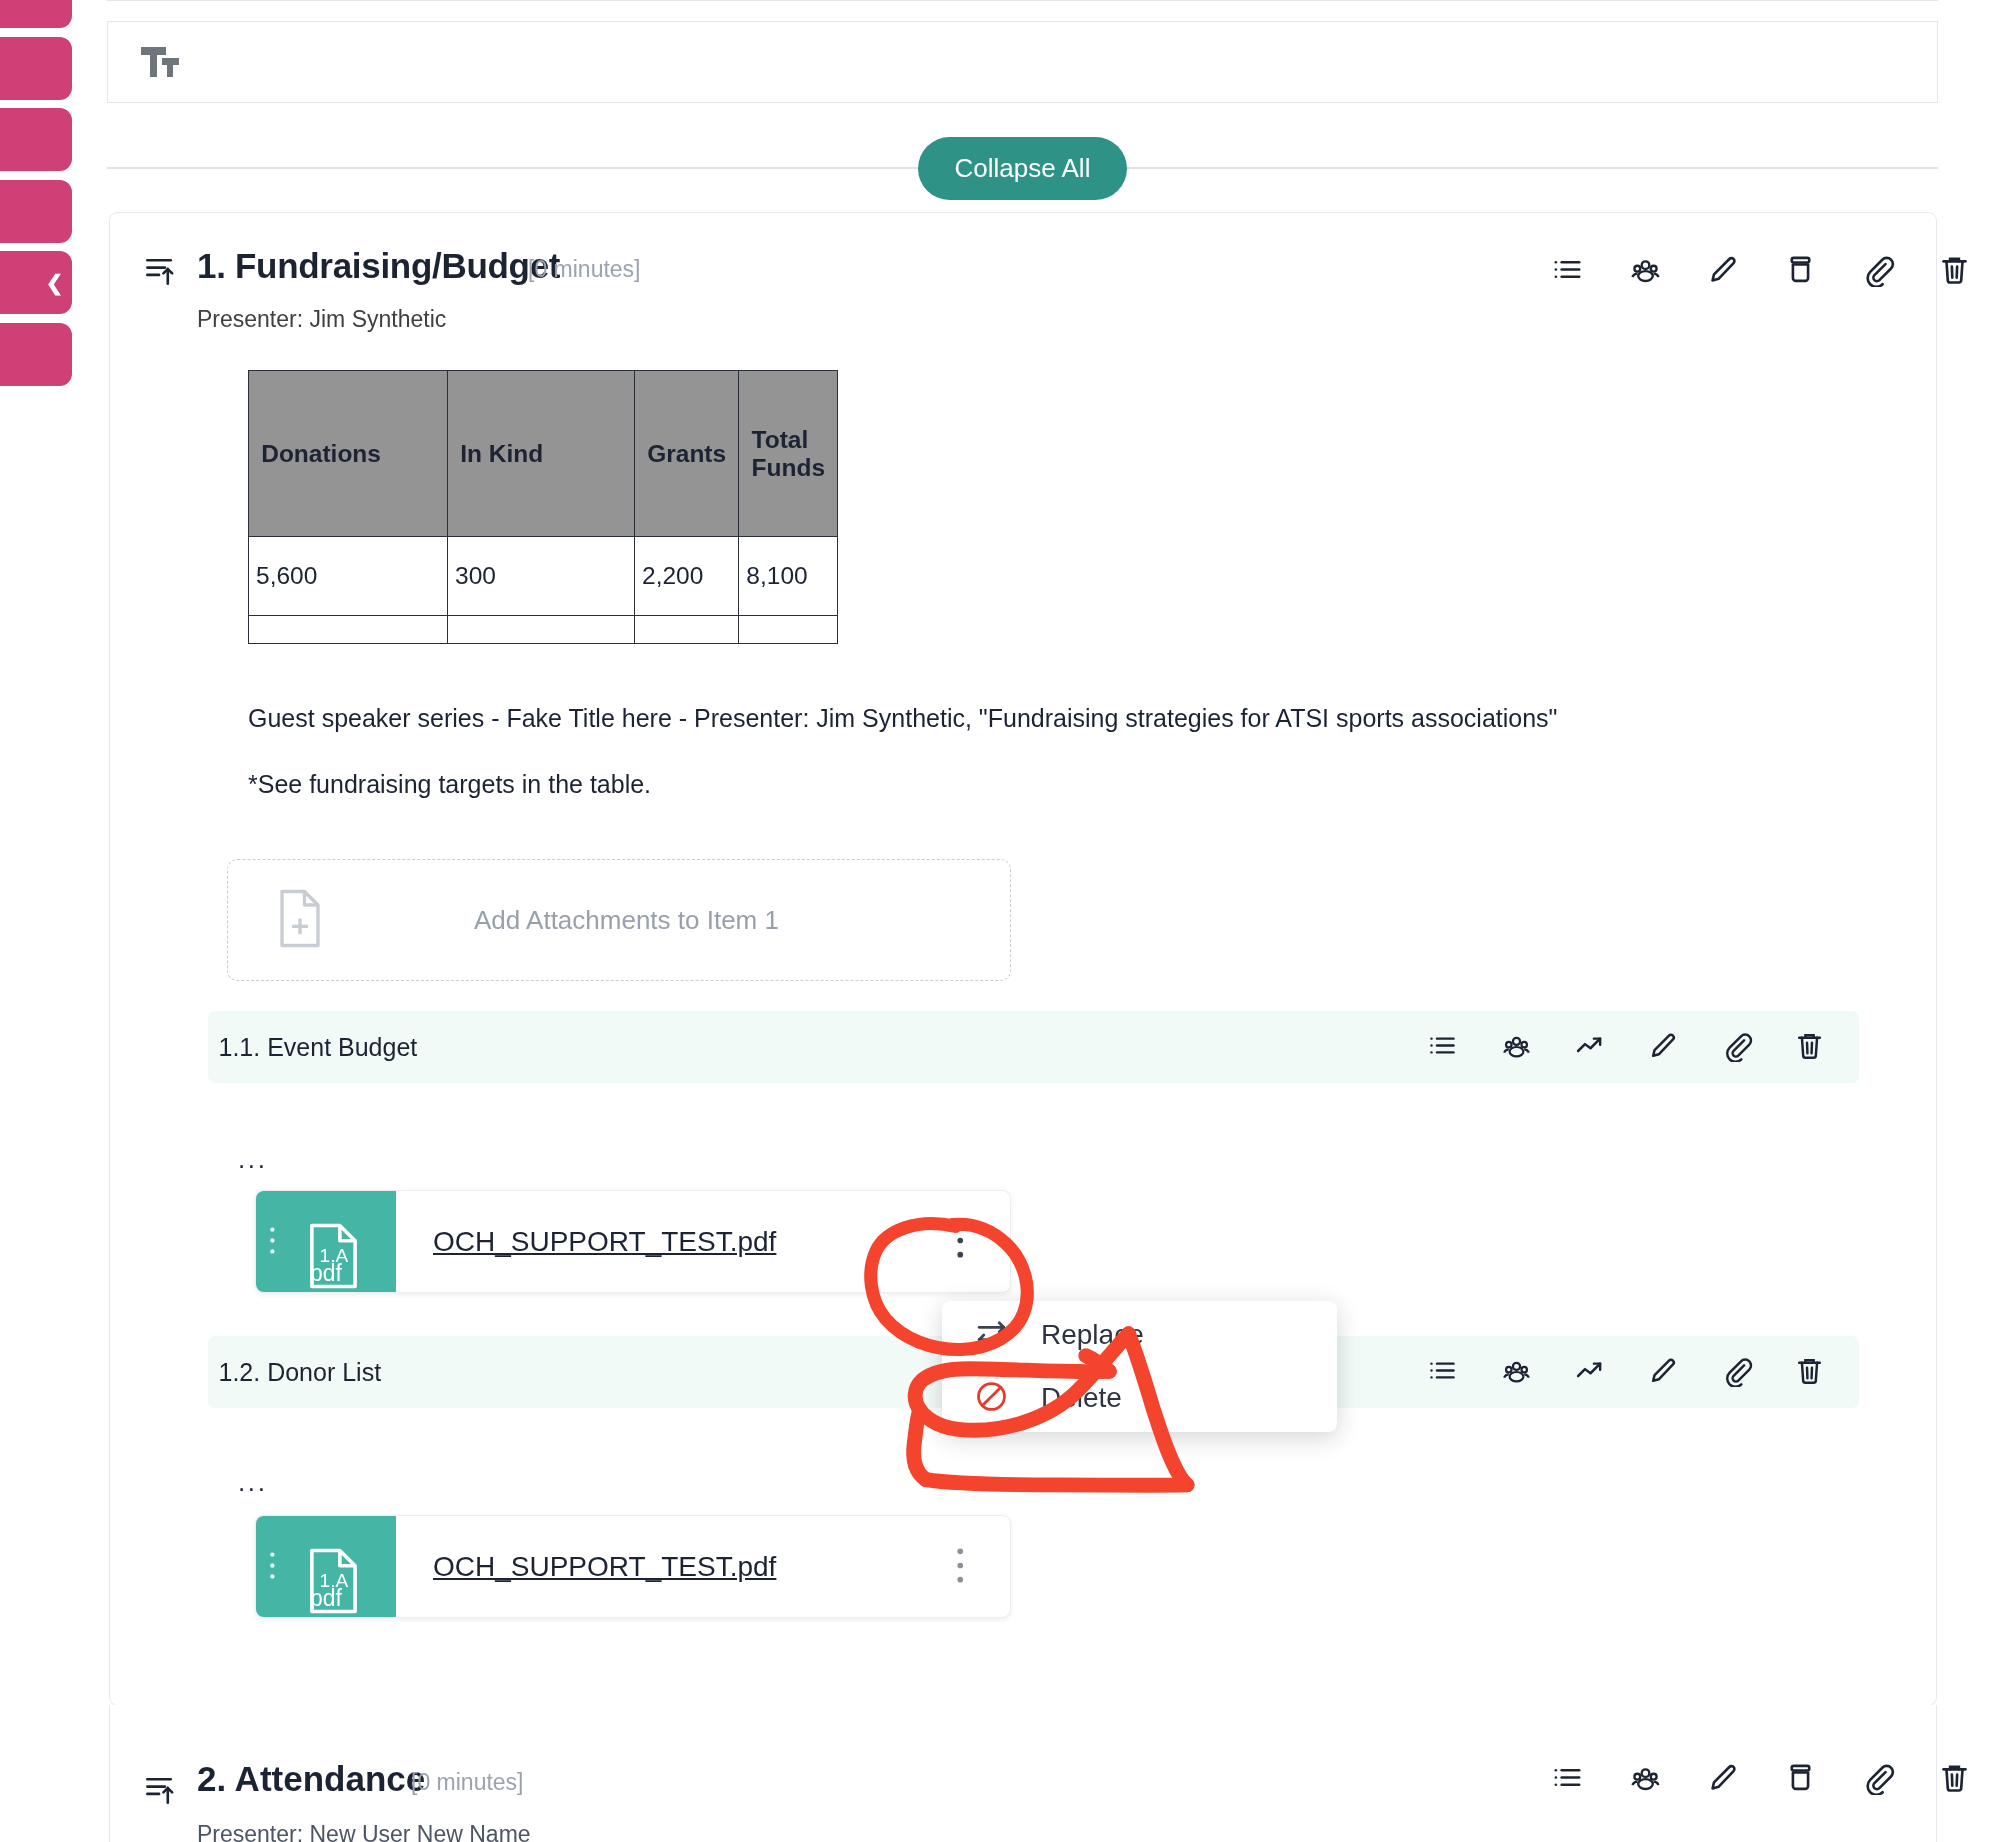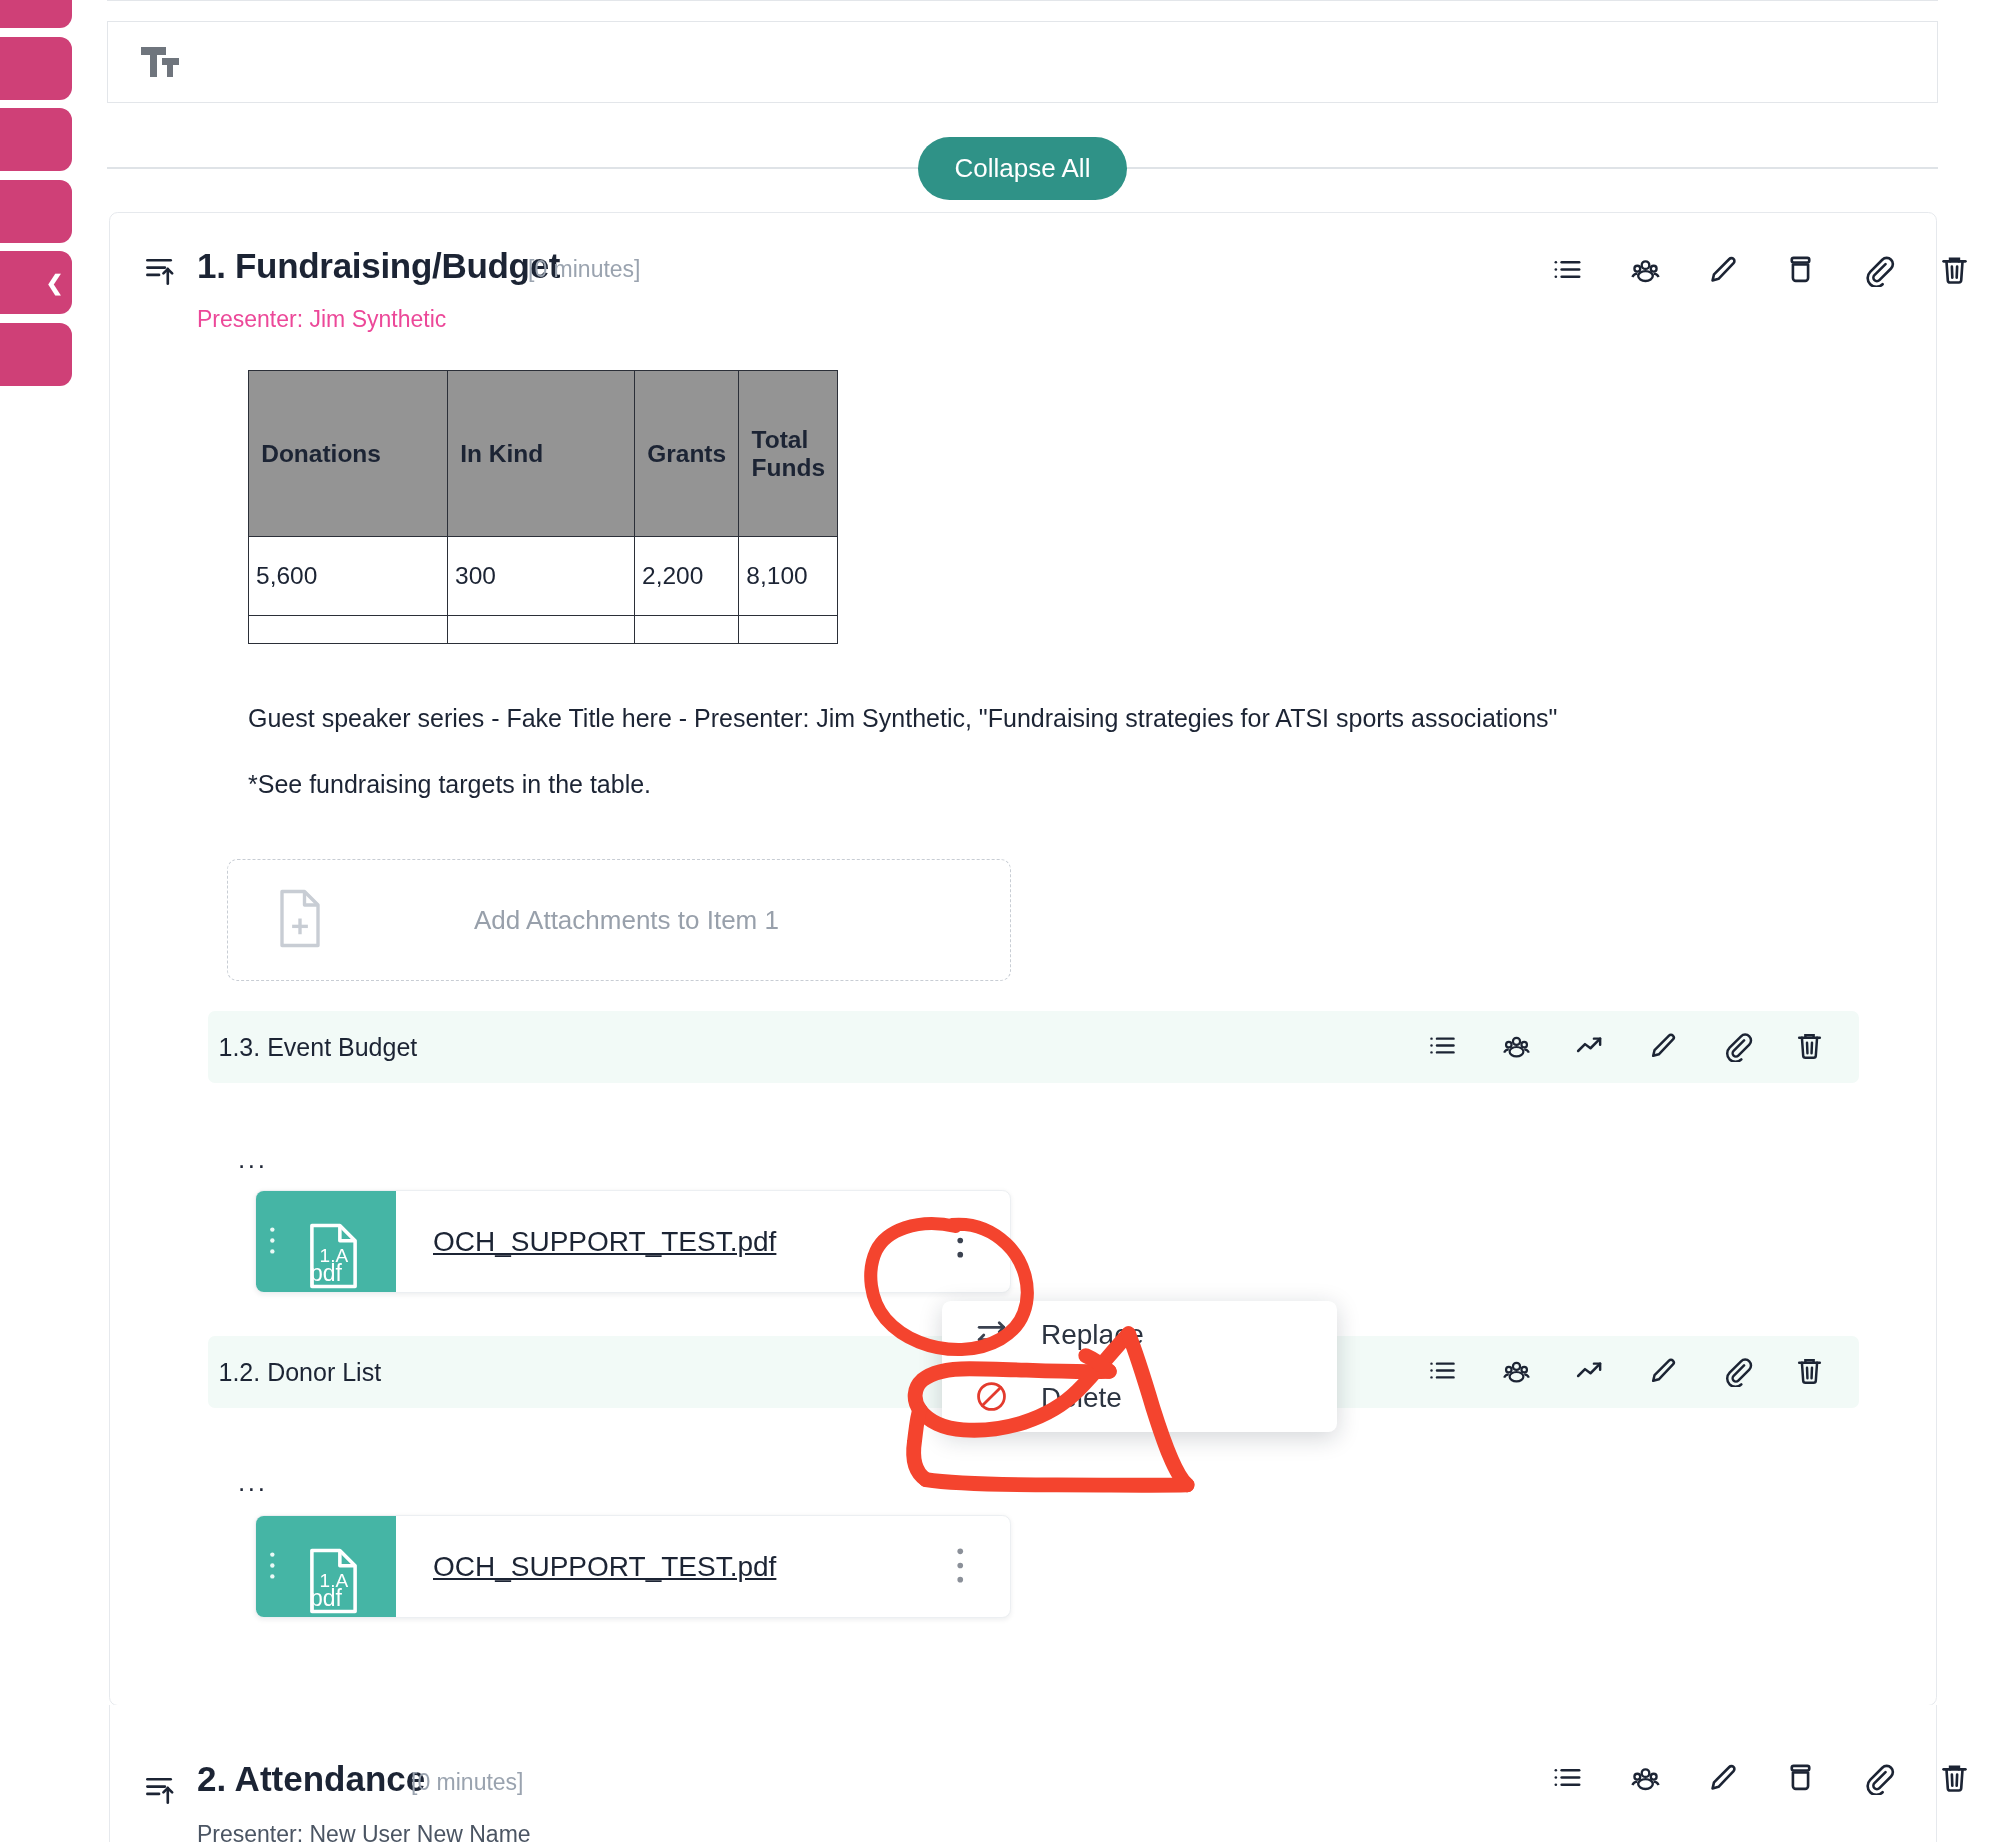--- a/index.html
+++ b/index.html
@@ -53,21 +53,21 @@
     position:absolute; left:109px; top:212px; width:1828px; height:1494px;
     border:0.9px solid #e6e9ed; border-radius:8.7px; background:#fff;
   }
   .item2-card {
     position:absolute; left:109px; top:1705px; width:1828px; height:175px;
     border:0.9px solid #e6e9ed; border-top:none; border-radius:0 0 8.7px 8.7px; background:#fff;
   }
   .item-icon { position:absolute; left:142px; top:253px; width:37px; height:35px; }
   .item-title { position:absolute; left:197px; top:246px; font-size:35px; font-weight:700; letter-spacing:-0.3px; }
   .item-minutes { position:absolute; left:528px; top:256px; font-size:23px; color:#9aa3af; }
-  .item-presenter { position:absolute; left:197px; top:306px; font-size:23px; color:#ec4899; }
+  .item-presenter { position:absolute; left:197px; top:306px; font-size:23px; color:#404040; }
 
   .toolbar { position:absolute; right:37px; top:252px; display:flex; gap:42px; align-items:center; }
   .toolbar svg, .sub-toolbar svg { display:block; }
 
   
   table.budget {
     position:absolute; left:248px; top:370px;
     border-collapse:collapse; table-layout:fixed;
   }
   table.budget th, table.budget td {
@@ -281,21 +281,21 @@
         <path d="M4 2h10l6 6v18H4z"></path>
           <path d="M14 2v6h6"></path>
         <line x1="12" y1="14" x2="12" y2="21"></line>
           <line x1="8.5" y1="17.5" x2="15.5" y2="17.5"></line>
       </svg>
     </span>
     <span class="label">Add Attachments to Item 1</span>
   </div>
 
   <div class="sub-row" id="sub-11">
-    <span class="sub-title">1.3. Event Budget</span>
+    <span class="sub-title">1.1. Event Budget</span>
     <span class="sub-toolbar">
       <span>
         <svg width="33" height="33" viewBox="0 0 24 24" fill="none" stroke="#1c2434" stroke-width="1.8" stroke-linecap="round">
           <circle cx="4" cy="7" r="0.9" fill="#1c2434" stroke="none"></circle>
             <line x1="8" y1="7" x2="20" y2="7"></line>
           <circle cx="4" cy="12" r="0.9" fill="#1c2434" stroke="none"></circle>
             <line x1="8" y1="12" x2="20" y2="12"></line>
           <circle cx="4" cy="17" r="0.9" fill="#1c2434" stroke="none"></circle>
             <line x1="8" y1="17" x2="20" y2="17"></line>
         </svg>

